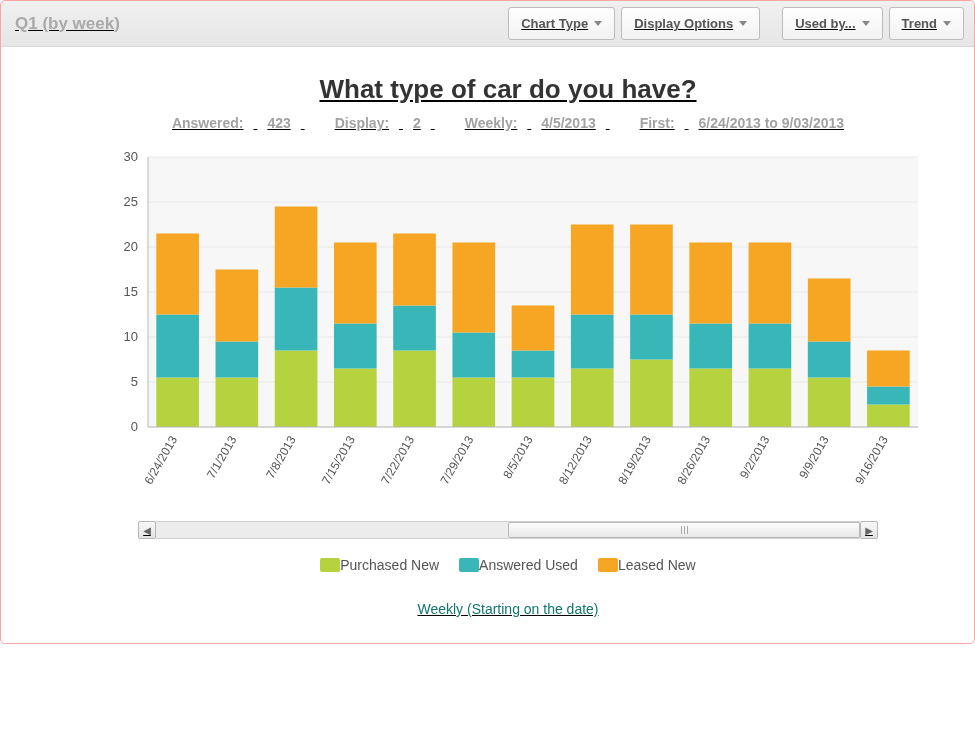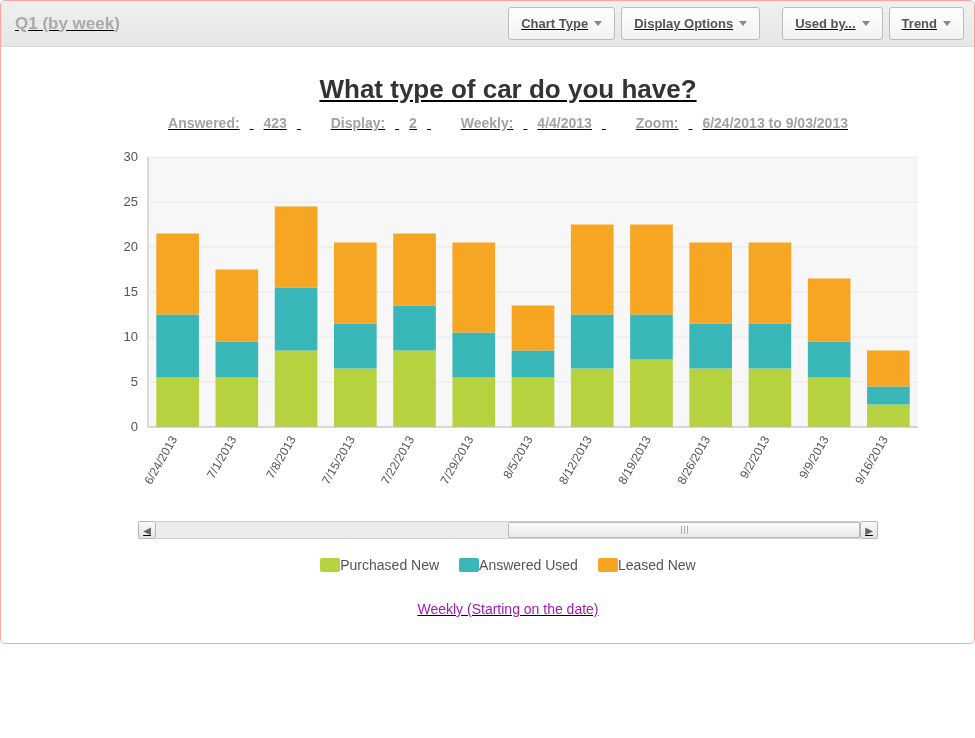--- a/index.html
+++ b/index.html
@@ -146,21 +146,21 @@
     display: inline-flex;
     align-items: center;
     margin: 0 10px;
     gap: 0;
   }
   .swatch { width: 20px; height: 14px; border-radius: 2px; }
   .footnote {
     text-align: center;
     margin: 26px 0 14px;
     font-size: 14px;
-    color: #a21caf;
+    color: #0f766e;
   }
 </style>
 </head>
 <body>
 
 <div class="panel">
 
   <div class="header">
     <div class="header-title">Q1 (by week)</div>
     <div class="btn-group">
@@ -191,24 +191,24 @@
       <span>
         <span>Answered:</span>
         <span>423</span>
       </span>
       <span>
         <span>Display:</span>
         <span>2</span>
       </span>
       <span>
         <span>Weekly:</span>
-        <span>4/4/2013</span>
+        <span>4/5/2013</span>
       </span>
       <span>
-        <span>Zoom:</span>
+        <span>First:</span>
         <span>6/24/2013 to 9/03/2013</span>
       </span>
     </div>
 
     <div class="chart-wrap">
       <div class="plot-container">
         <svg id="chart-svg" width="840" height="360">
             <rect x="60" y="8" width="770" height="270" class="plotbg"></rect>
             <line x1="60" x2="830" y1="278" y2="278" class="gridline"></line>
             <text x="50" y="282" text-anchor="end" class="axis-tick">0</text>

